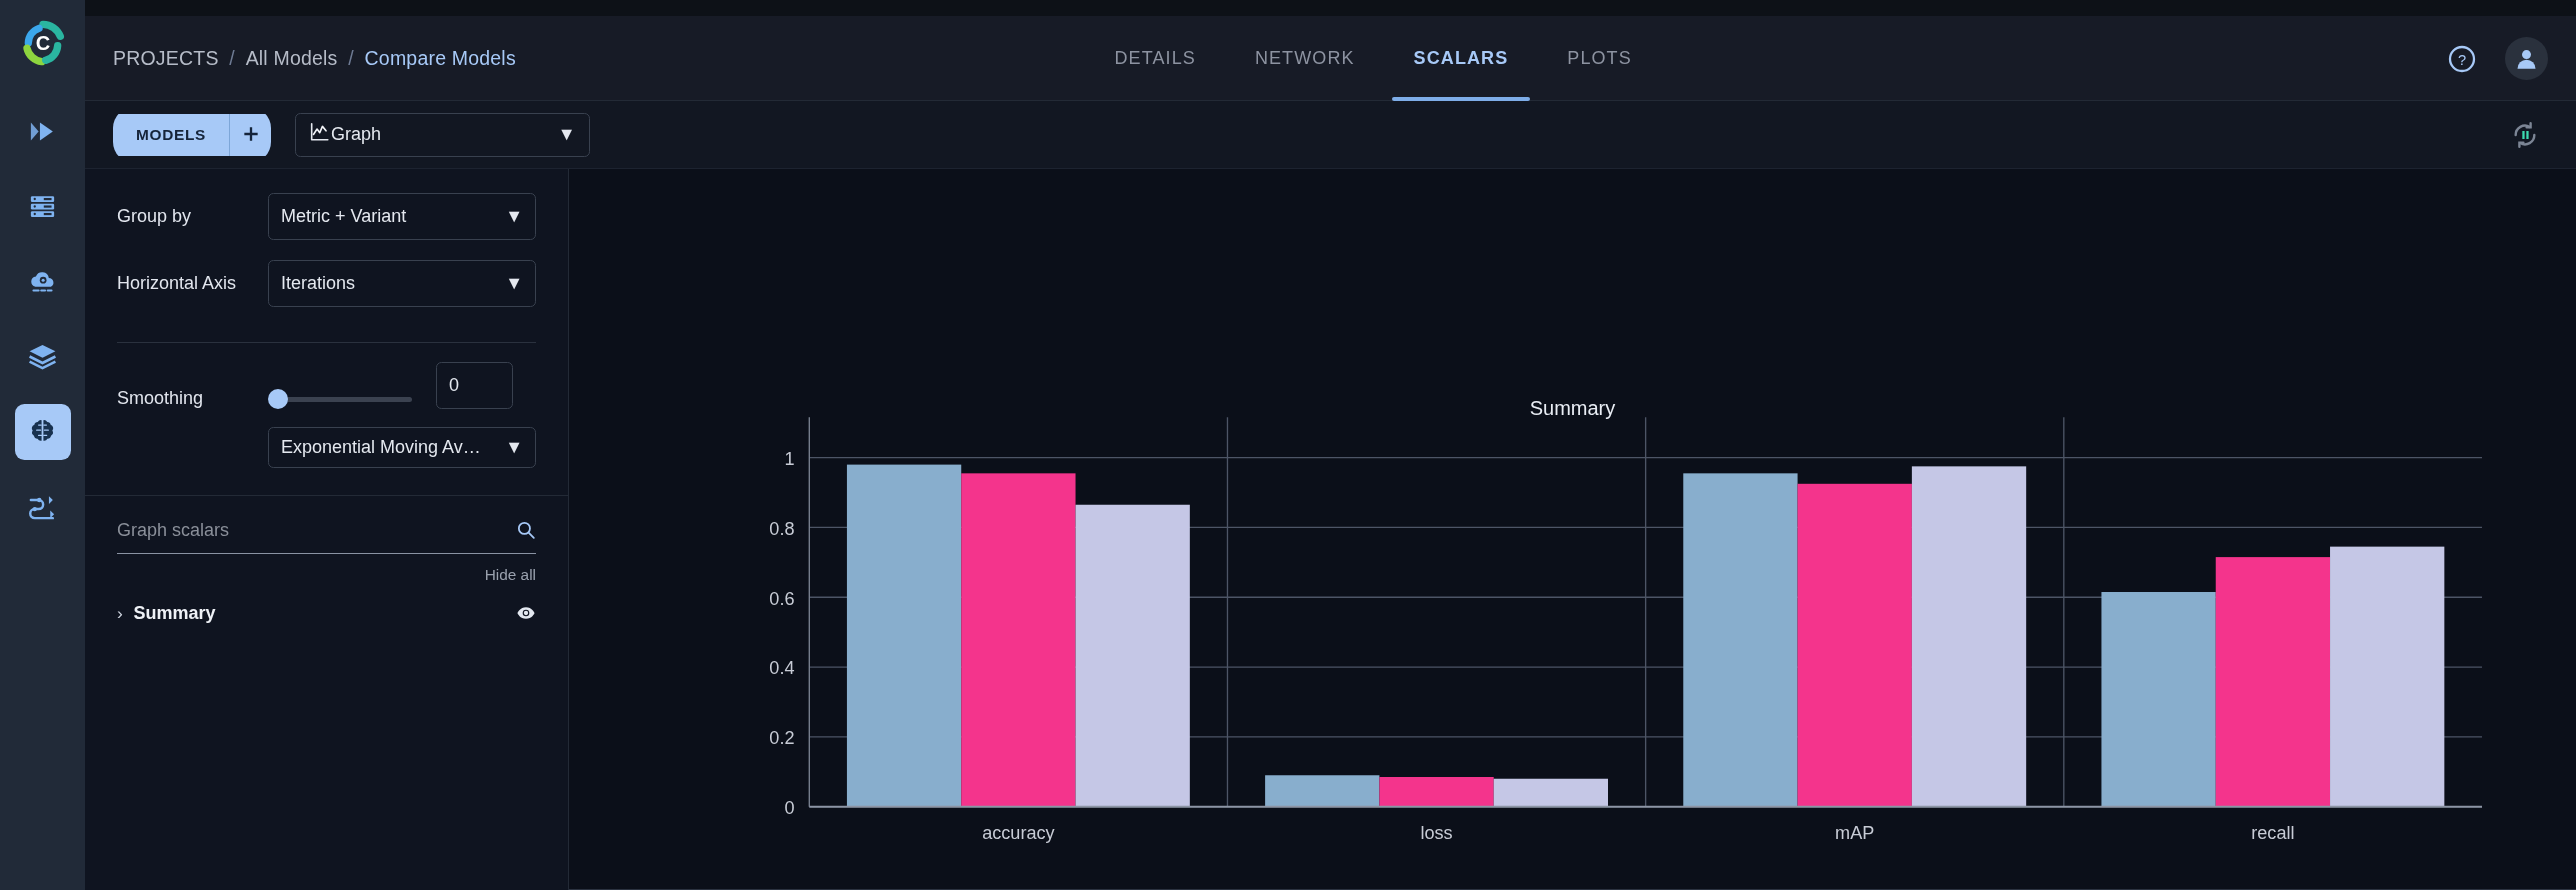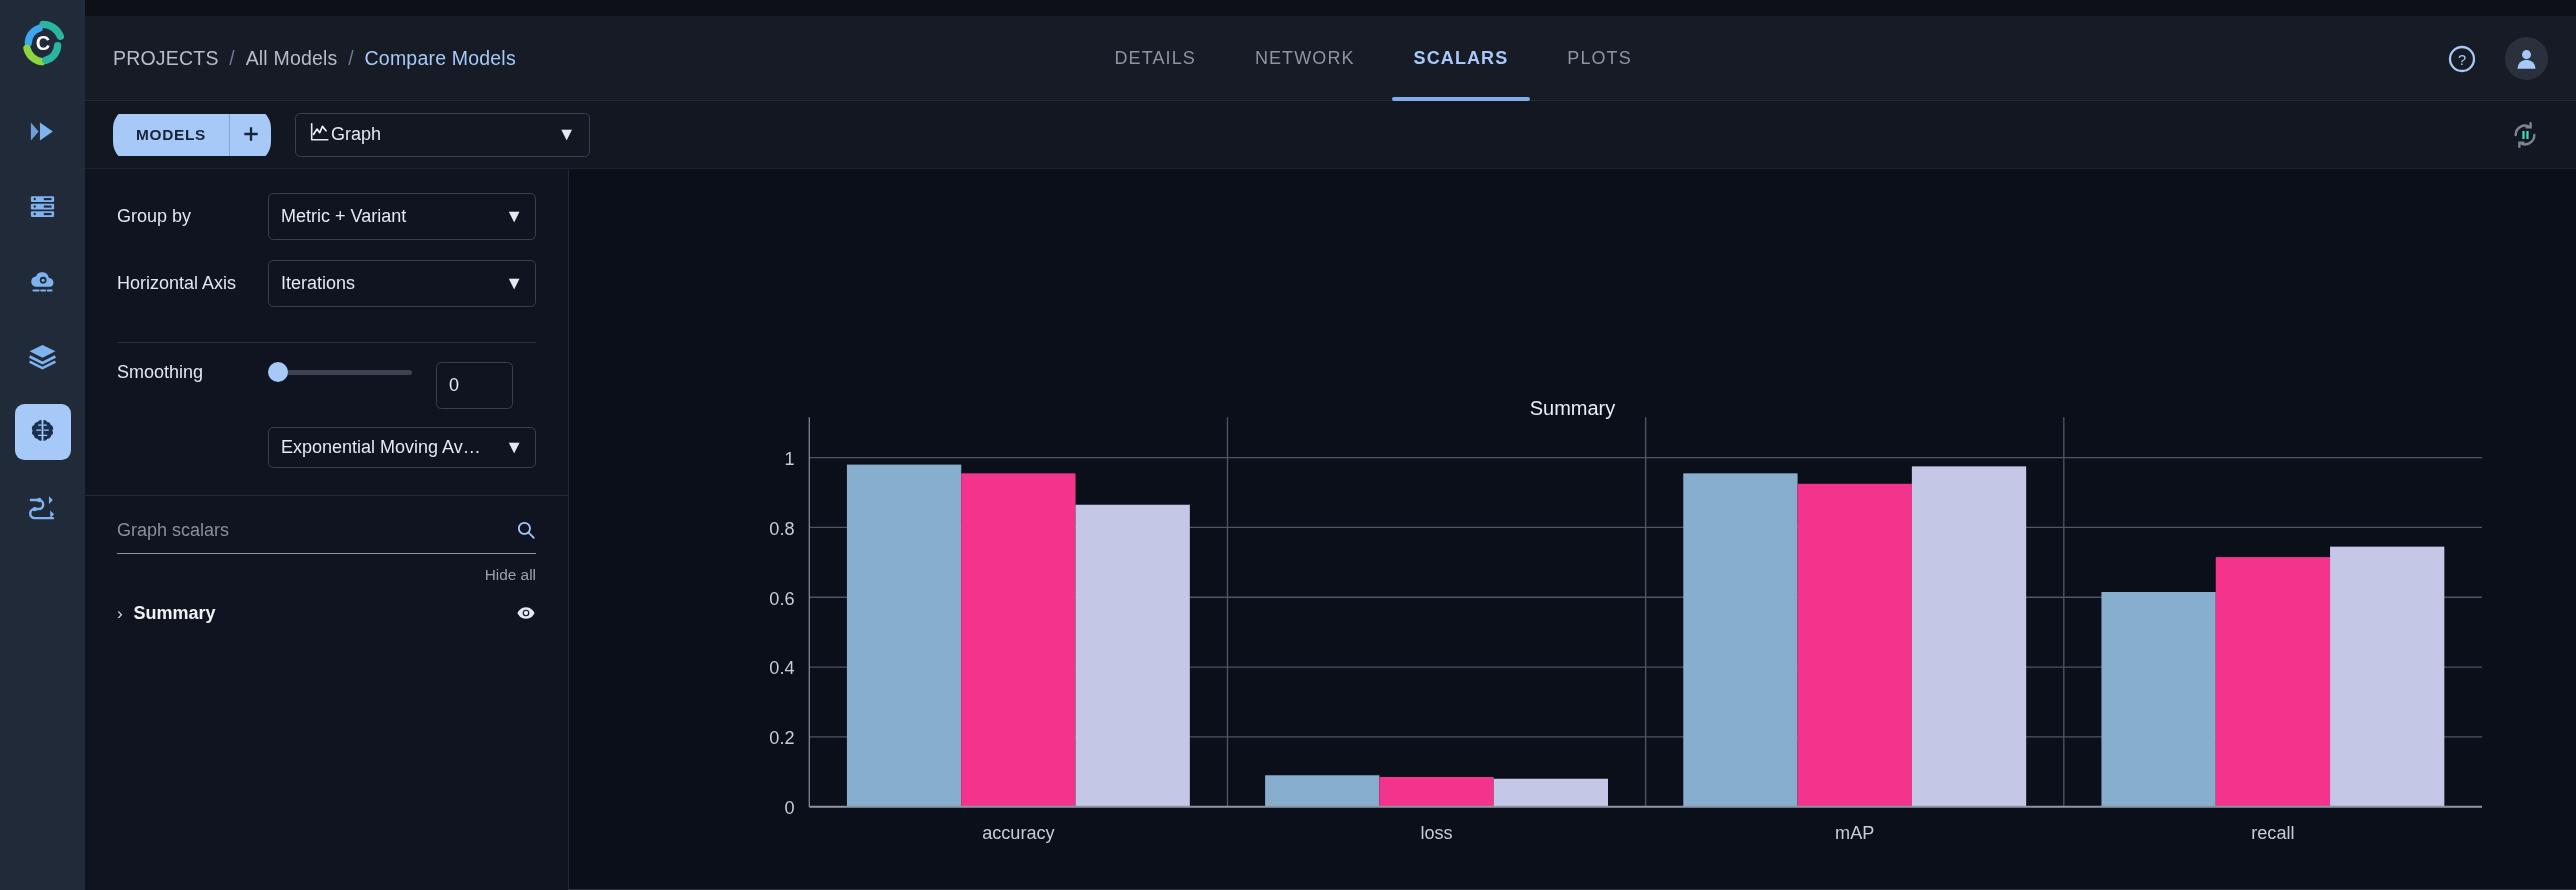--- a/index.html
+++ b/index.html
@@ -105,21 +105,21 @@
   .ctrl-label { color: #e2e6ee; font-size: 18px; width: 151px; flex: 0 0 151px; }
   .ctrl-select {
     flex: 1; height: 47px; border: 0.7px solid #39414f; border-radius: 5.4px;
     display: flex; align-items: center; padding: 0 12px;
     color: #e4e8ef; font-size: 18px;
   }
   .ctrl-select .caret { margin-left: auto; }
   .divider { height: 0.7px; background: #2a313e; margin: 5.4px 32px 0 32px; }
 
   .smooth-block { padding: 20px 32px 0 32px; }
-  .smooth-row { display: flex; align-items: flex-start; }
+  .smooth-row { display: flex; align-items: flex-end; }
   .smooth-label { color: #e2e6ee; font-size: 18px; width: 151px; flex: 0 0 151px; }
   .slider { position: relative; width: 144px; height: 20px; display: flex; align-items: center; }
   .slider-track { position: absolute; left: 9.4px; right: 0; height: 5.4px; background: #3b4250; border-radius: 2.7px; }
   .slider-thumb { position: relative; width: 20px; height: 20px; border-radius: 50%; background: #a7c9f7; }
   .smooth-value {
     margin-left: 24px; width: 77px; height: 47px;
     border: 0.7px solid #39414f; border-radius: 5.4px;
     display: flex; align-items: center; padding: 0 12px;
     color: #e4e8ef; font-size: 18px;
   }

